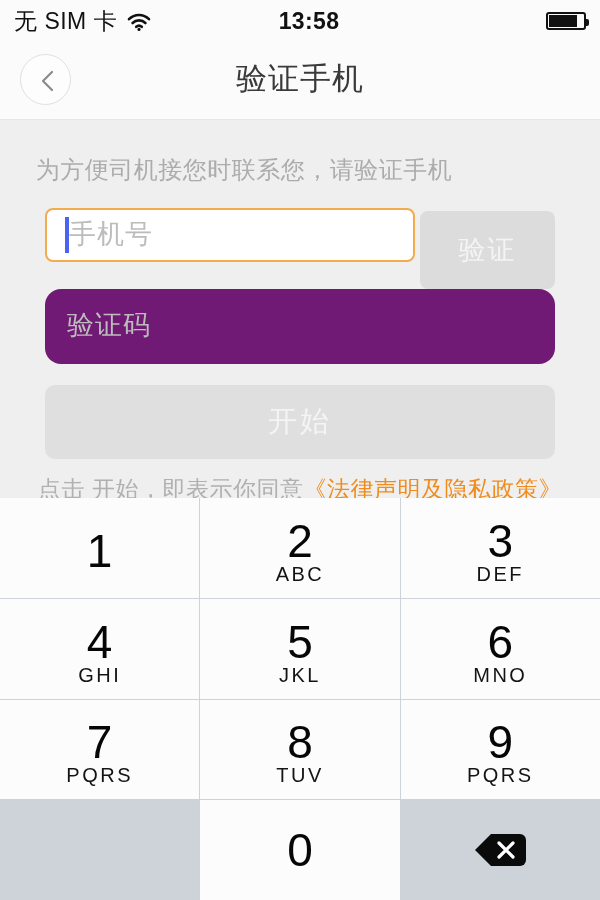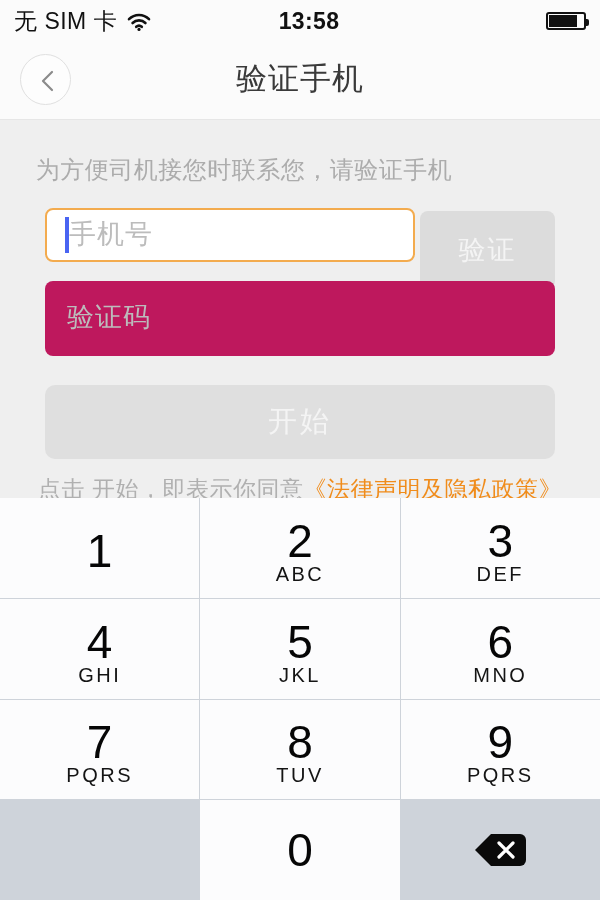--- a/index.html
+++ b/index.html
@@ -202,26 +202,26 @@
     align-items: center;
     justify-content: center;
     font-size: 27px;
     color: #f4f4f4;
     letter-spacing: 2px;
     cursor: pointer;
   }
   .code-input {
     position: absolute;
     left: 45px;
-    top: 160px;
+    top: 168px;
     width: 510px;
     height: 75px;
     box-sizing: border-box;
-    background: #be185d;
-    border-radius: 8px;
+    background: #701a75;
+    border-radius: 16px;
     display: flex;
     align-items: center;
     padding-left: 22px;
   }
   .start-button {
     position: absolute;
     left: 45px;
     top: 264px;
     width: 510px;
     height: 74px;

